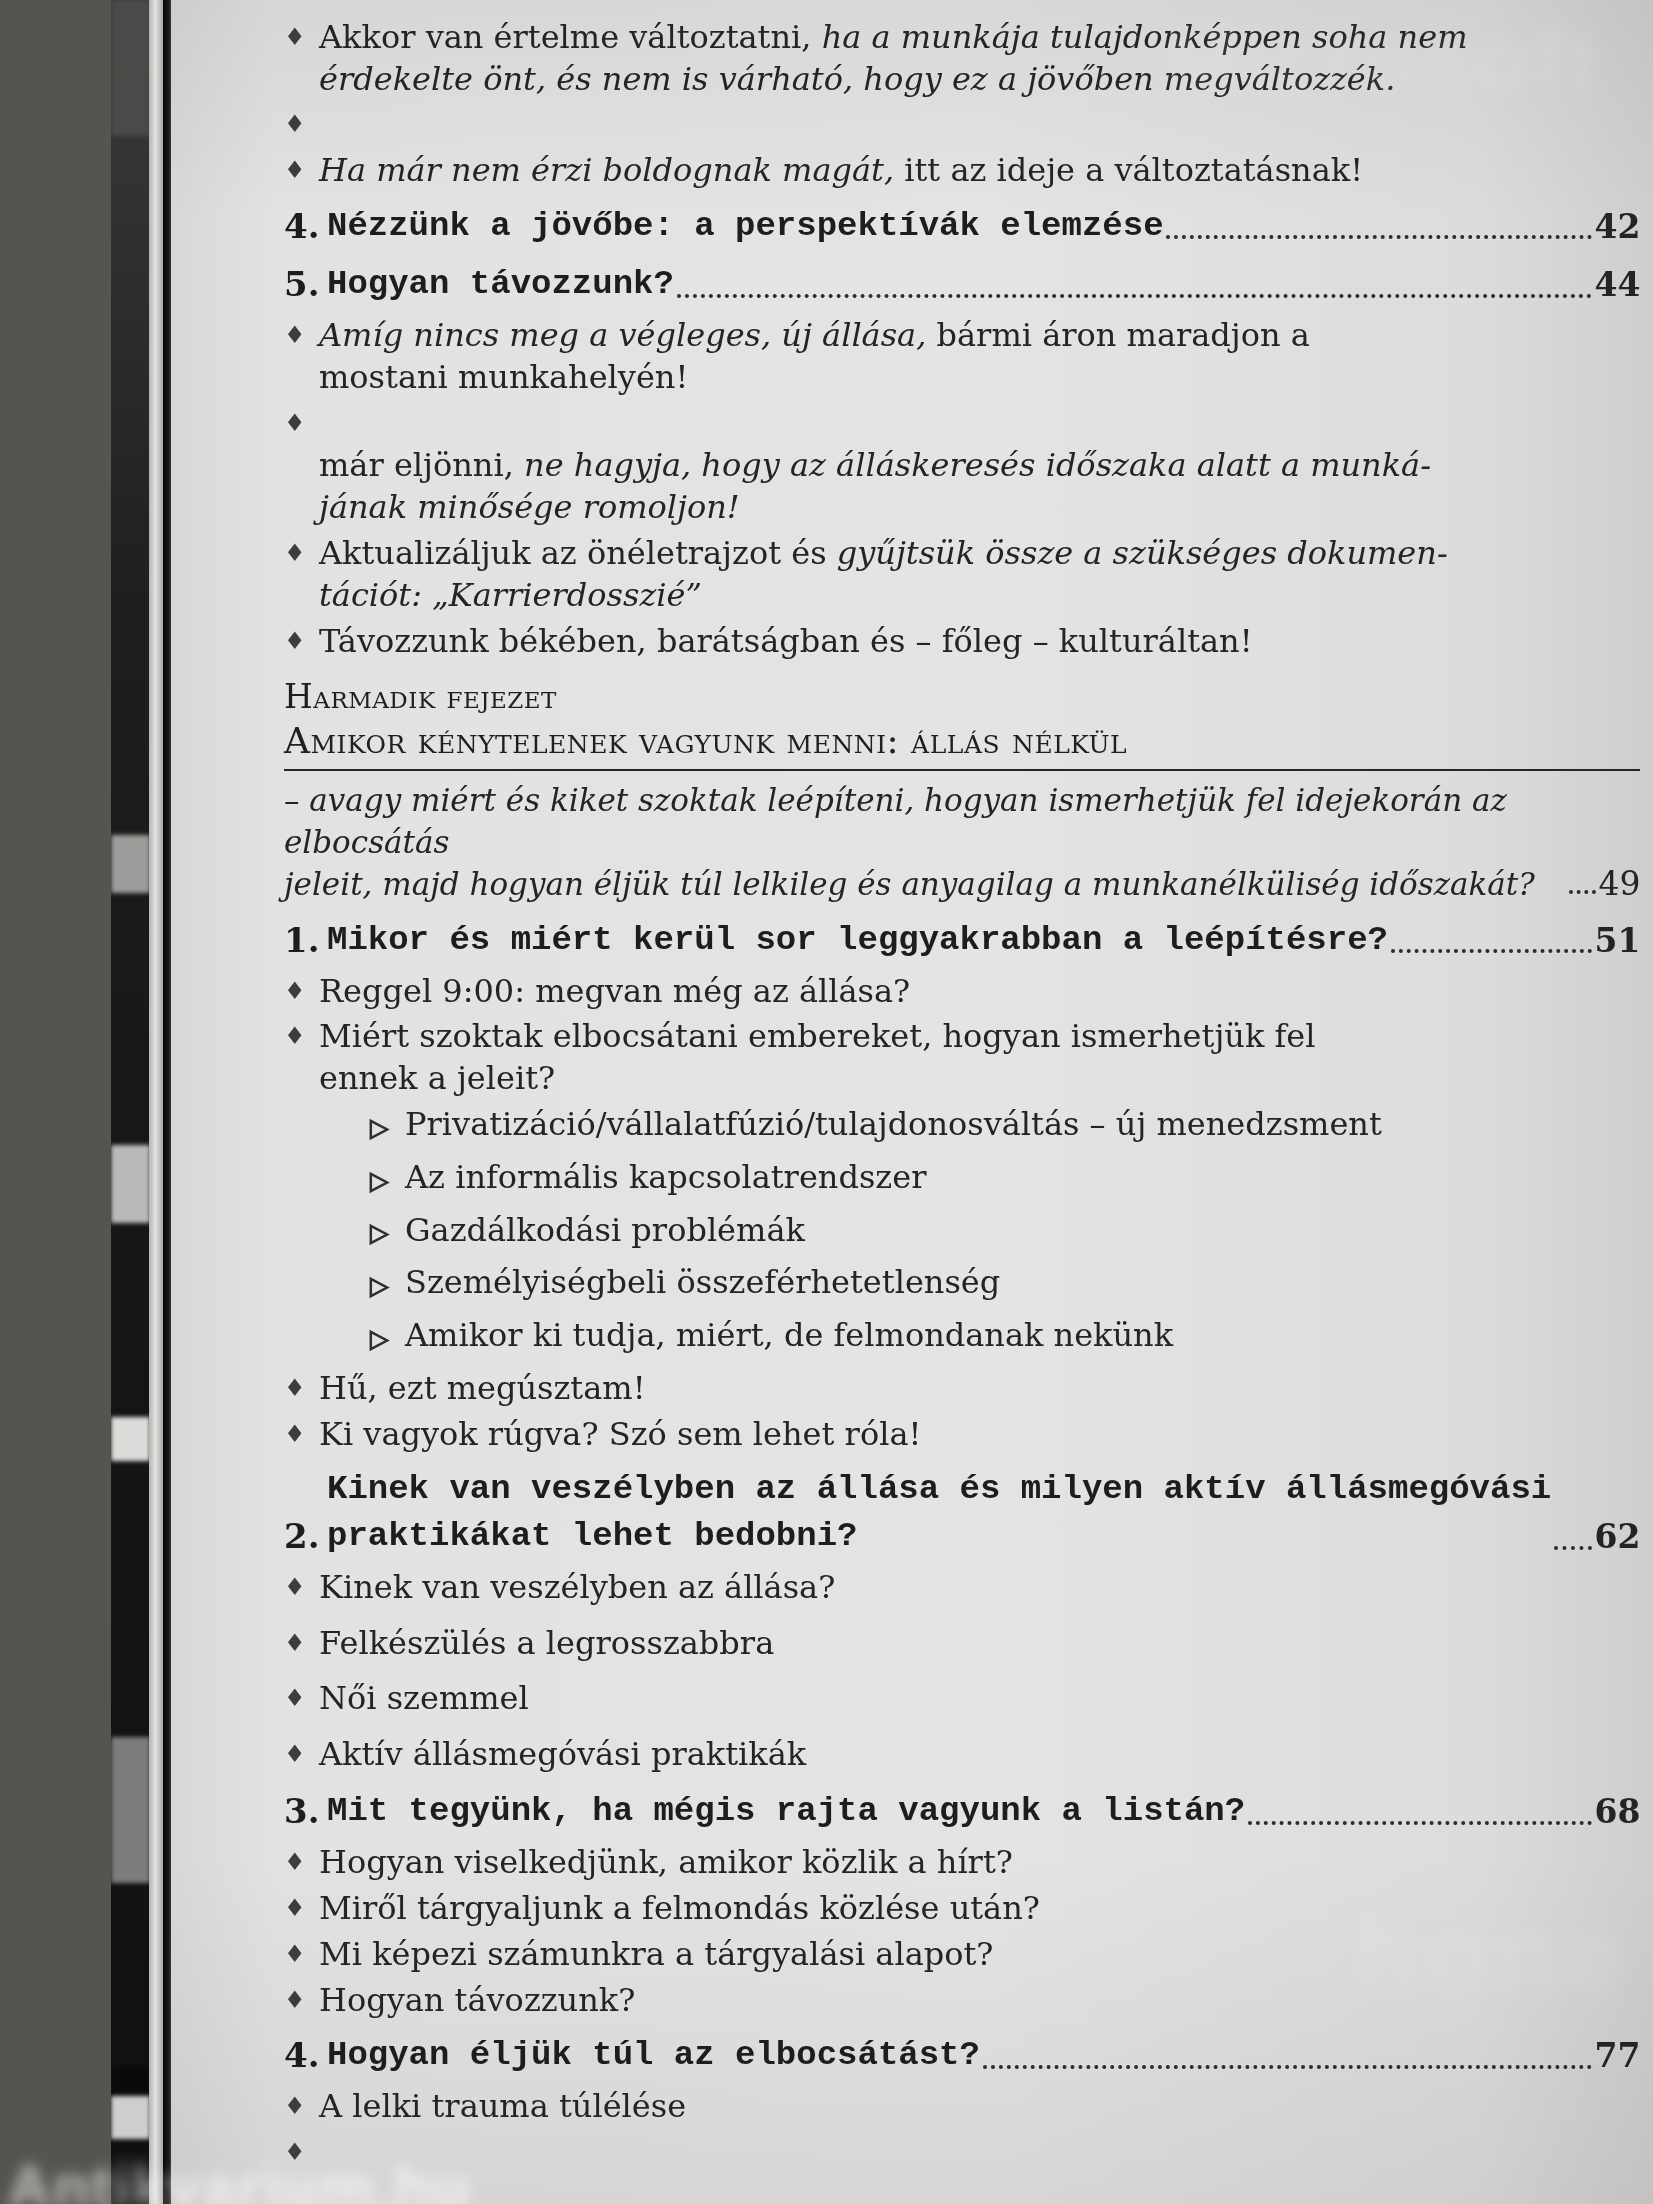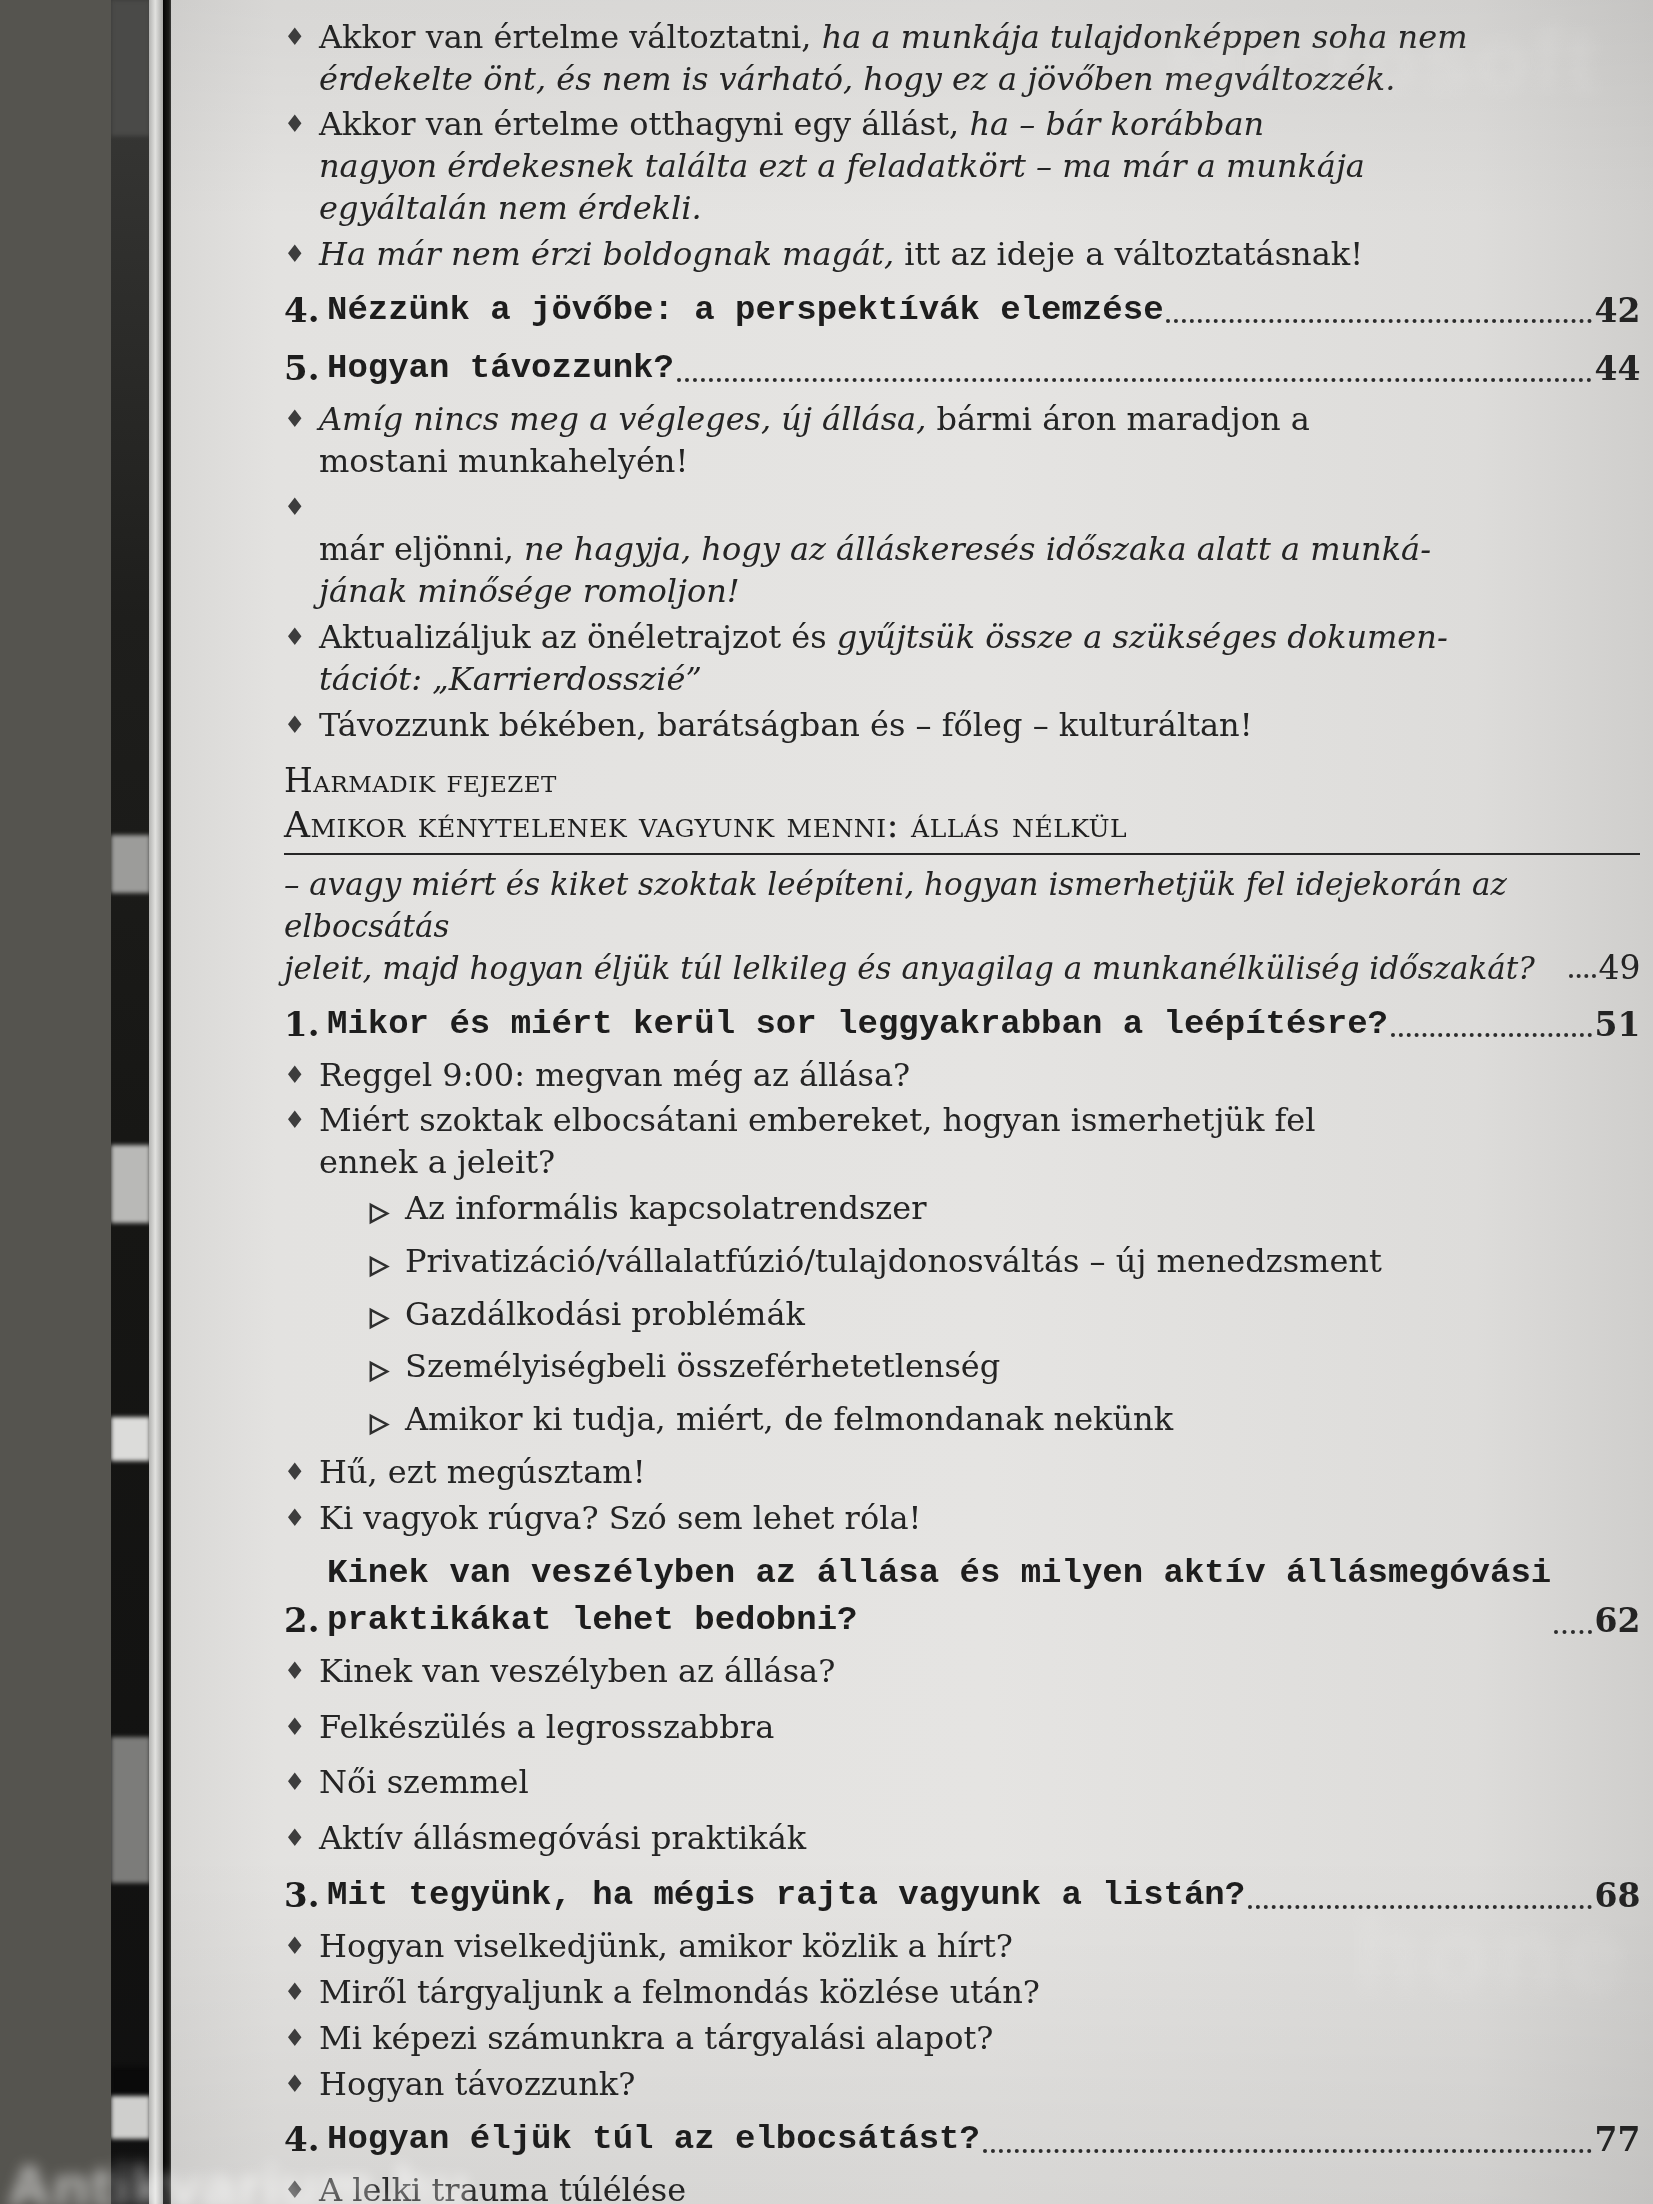--- a/index.html
+++ b/index.html
@@ -100,21 +100,20 @@
 <div class="gutterline"></div>
 
 <div class="page">
   <div class="content" id="toc-root">
       <div class="b">
         <span class="glyph">♦</span>
         <div class="btxt"><span>Akkor van értelme változtatni, </span><span class="it">ha a munkája tulajdonképpen soha nem</span><br><span class="it">érdekelte önt, és nem is várható, hogy ez a jövőben megváltozzék.</span></div>
       </div>
       <div class="b">
         <span class="glyph">♦</span>
-        <div class="btxt"><span>Akkor van értelme otthagyni egy állást, </span><span class="it">ha – bár korábban</span><br><span class="it">nagyon érdekesnek találta ezt a feladatkört – ma már a munkája</span><br><span class="it">egyáltalán nem érdekli.</span></div>
       </div>
       <div class="b">
         <span class="glyph">♦</span>
         <div class="btxt"><span class="it">Ha már nem érzi boldognak magát,</span><span> itt az ideje a változtatásnak!</span></div>
       </div>
       <div class="h">
         <span class="h-num">4.</span>
         <span class="htext"><span>Nézzünk a jövőbe: a perspektívák elemzése</span></span>
         <span class="dots"></span>
         <span class="pg">42</span>
@@ -162,27 +161,27 @@
         <div class="btxt"><span>Reggel 9:00: megvan még az állása?</span></div>
       </div>
       <div class="b">
         <span class="glyph">♦</span>
         <div class="btxt"><span>Miért szoktak elbocsátani embereket, hogyan ismerhetjük fel</span><br><span>ennek a jeleit?</span></div>
       </div>
       <div class="b sub">
         <span class="aglyph"><svg width="25" height="25" viewBox="0 0 26 26">
             <path d="M5 4 L22 13 L5 22 Z" fill="none" stroke="#2f2f2f" stroke-width="2.6"></path>
           </svg></span>
+        <div class="btxt"><span>Privatizáció/vállalatfúzió/tulajdonosváltás – új menedzsment</span></div>
+      </div>
+      <div class="b sub">
+        <span class="aglyph"><svg width="25" height="25" viewBox="0 0 26 26">
+            <path d="M5 4 L22 13 L5 22 Z" fill="none" stroke="#2f2f2f" stroke-width="2.6"></path>
+          </svg></span>
         <div class="btxt"><span>Az informális kapcsolatrendszer</span></div>
-      </div>
-      <div class="b sub">
-        <span class="aglyph"><svg width="25" height="25" viewBox="0 0 26 26">
-            <path d="M5 4 L22 13 L5 22 Z" fill="none" stroke="#2f2f2f" stroke-width="2.6"></path>
-          </svg></span>
-        <div class="btxt"><span>Privatizáció/vállalatfúzió/tulajdonosváltás – új menedzsment</span></div>
       </div>
       <div class="b sub">
         <span class="aglyph"><svg width="25" height="25" viewBox="0 0 26 26">
             <path d="M5 4 L22 13 L5 22 Z" fill="none" stroke="#2f2f2f" stroke-width="2.6"></path>
           </svg></span>
         <div class="btxt"><span>Gazdálkodási problémák</span></div>
       </div>
       <div class="b sub">
         <span class="aglyph"><svg width="25" height="25" viewBox="0 0 26 26">
             <path d="M5 4 L22 13 L5 22 Z" fill="none" stroke="#2f2f2f" stroke-width="2.6"></path>

